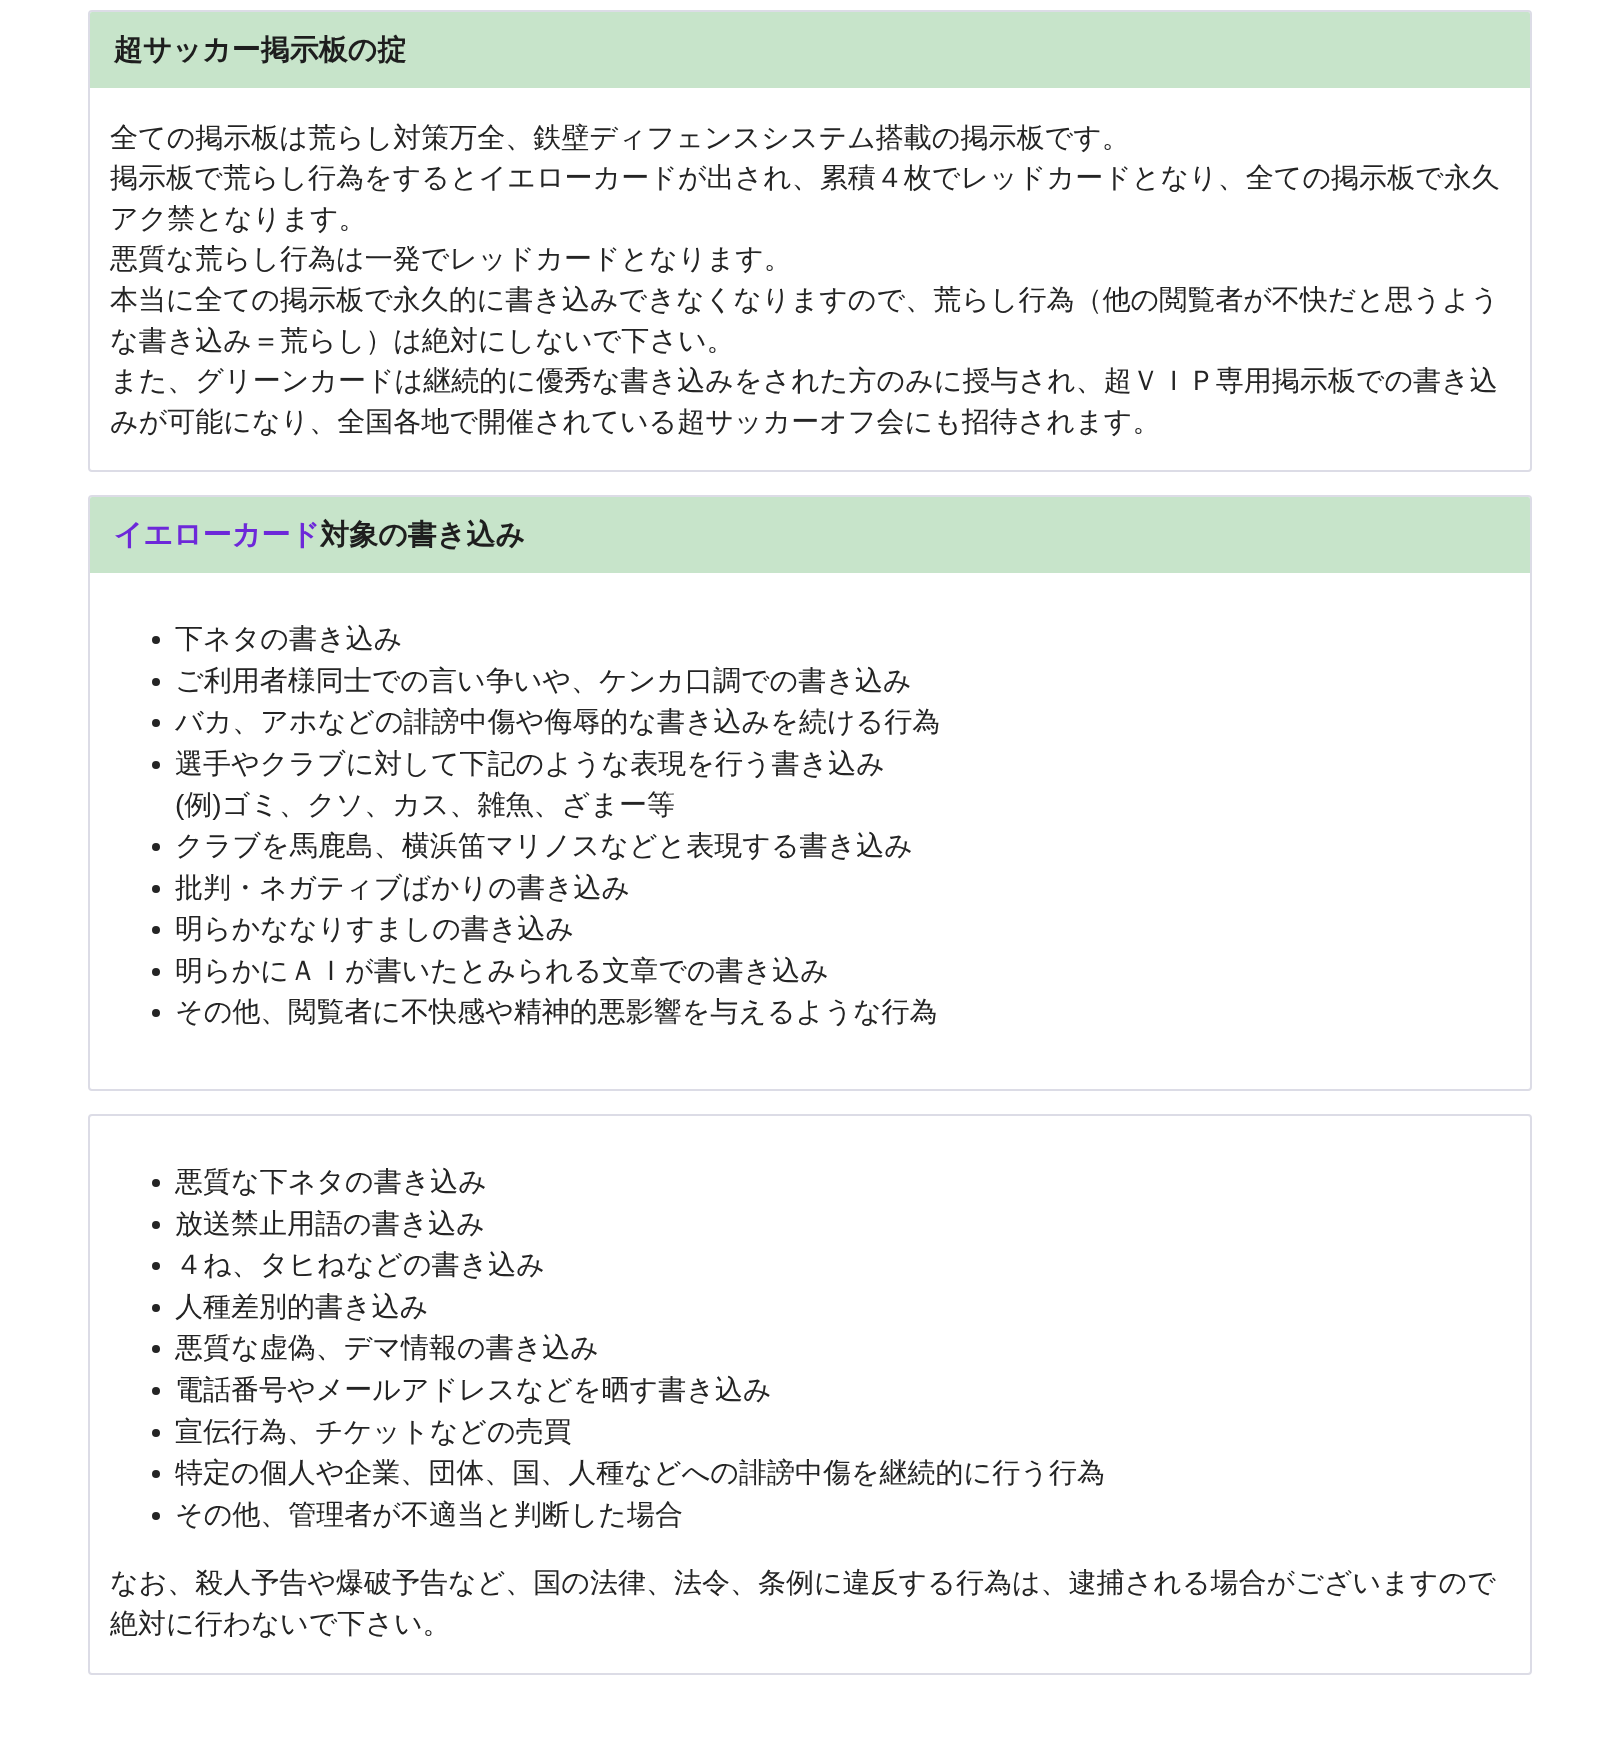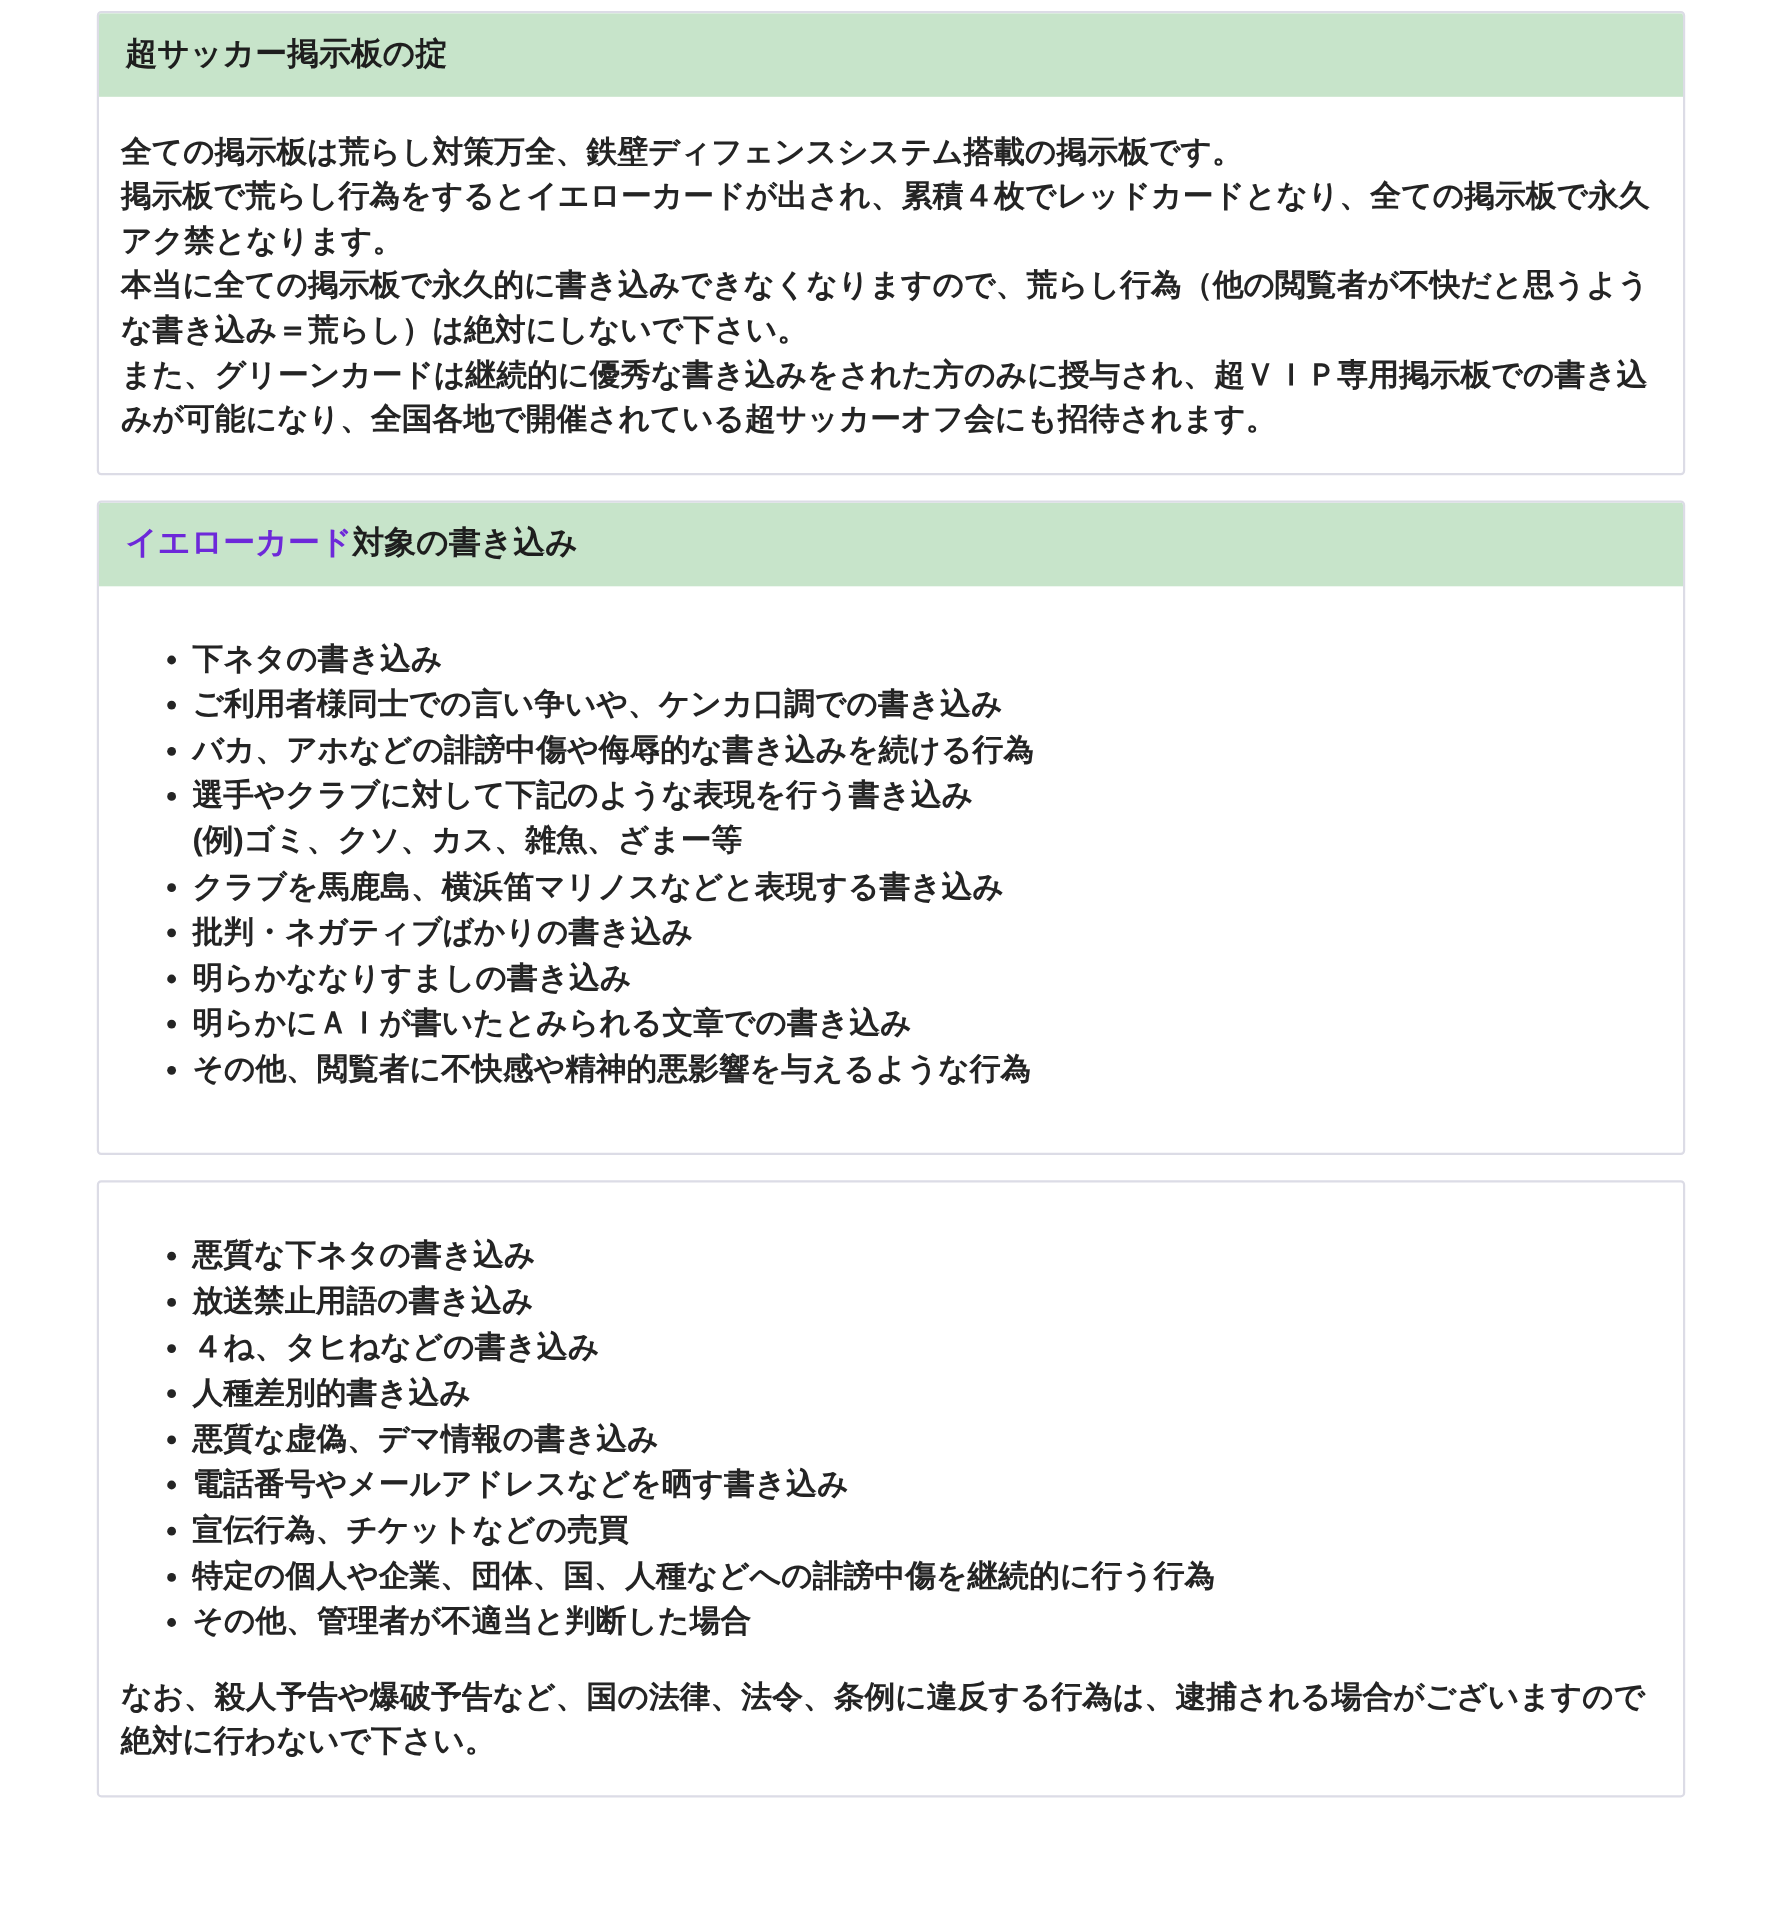--- a/index.html
+++ b/index.html
@@ -33,21 +33,20 @@
     line-height: 1.3;
     font-weight: 700;
     color: #1e1e1e;
   }
   .hl-yellow { color: #6d28d9; }
   .hl-red    { color: #ee0000; }
   .card-body {
     padding: 30px 20px 28px 20px;
     font-size: 28px;
     line-height: 1.45;
-    font-weight: bold;
   }
   .text-block div {
     margin: 0;
   }
   ul.rule-list {
     margin: 16px 0 28px 0;
     padding-left: 64px;
   }
   ul.rule-list li {
     white-space: pre-line;
@@ -64,20 +63,21 @@
 <div class="page">
 
   <section class="card">
     <div class="card-header">
       <span>超サッカー掲示板の掟</span>
     </div>
     <div class="card-body">
       <div class="text-block">
         <div>全ての掲示板は荒らし対策万全、鉄壁ディフェンスシステム搭載の掲示板です。</div>
         <div>掲示板で荒らし行為をするとイエローカードが出され、累積４枚でレッドカードとなり、全ての掲示板で永久アク禁となります。</div>
+        <div>悪質な荒らし行為は一発でレッドカードとなります。</div>
         <div>本当に全ての掲示板で永久的に書き込みできなくなりますので、荒らし行為（他の閲覧者が不快だと思うような書き込み＝荒らし）は絶対にしないで下さい。</div>
         <div>また、グリーンカードは継続的に優秀な書き込みをされた方のみに授与され、超ＶＩＰ専用掲示板での書き込みが可能になり、全国各地で開催されている超サッカーオフ会にも招待されます。</div>
       </div>
     </div>
   </section>
 
   <section class="card">
     <div class="card-header">
       <span class="hl-yellow">イエローカード</span><span>対象の書き込み</span>
     </div>

